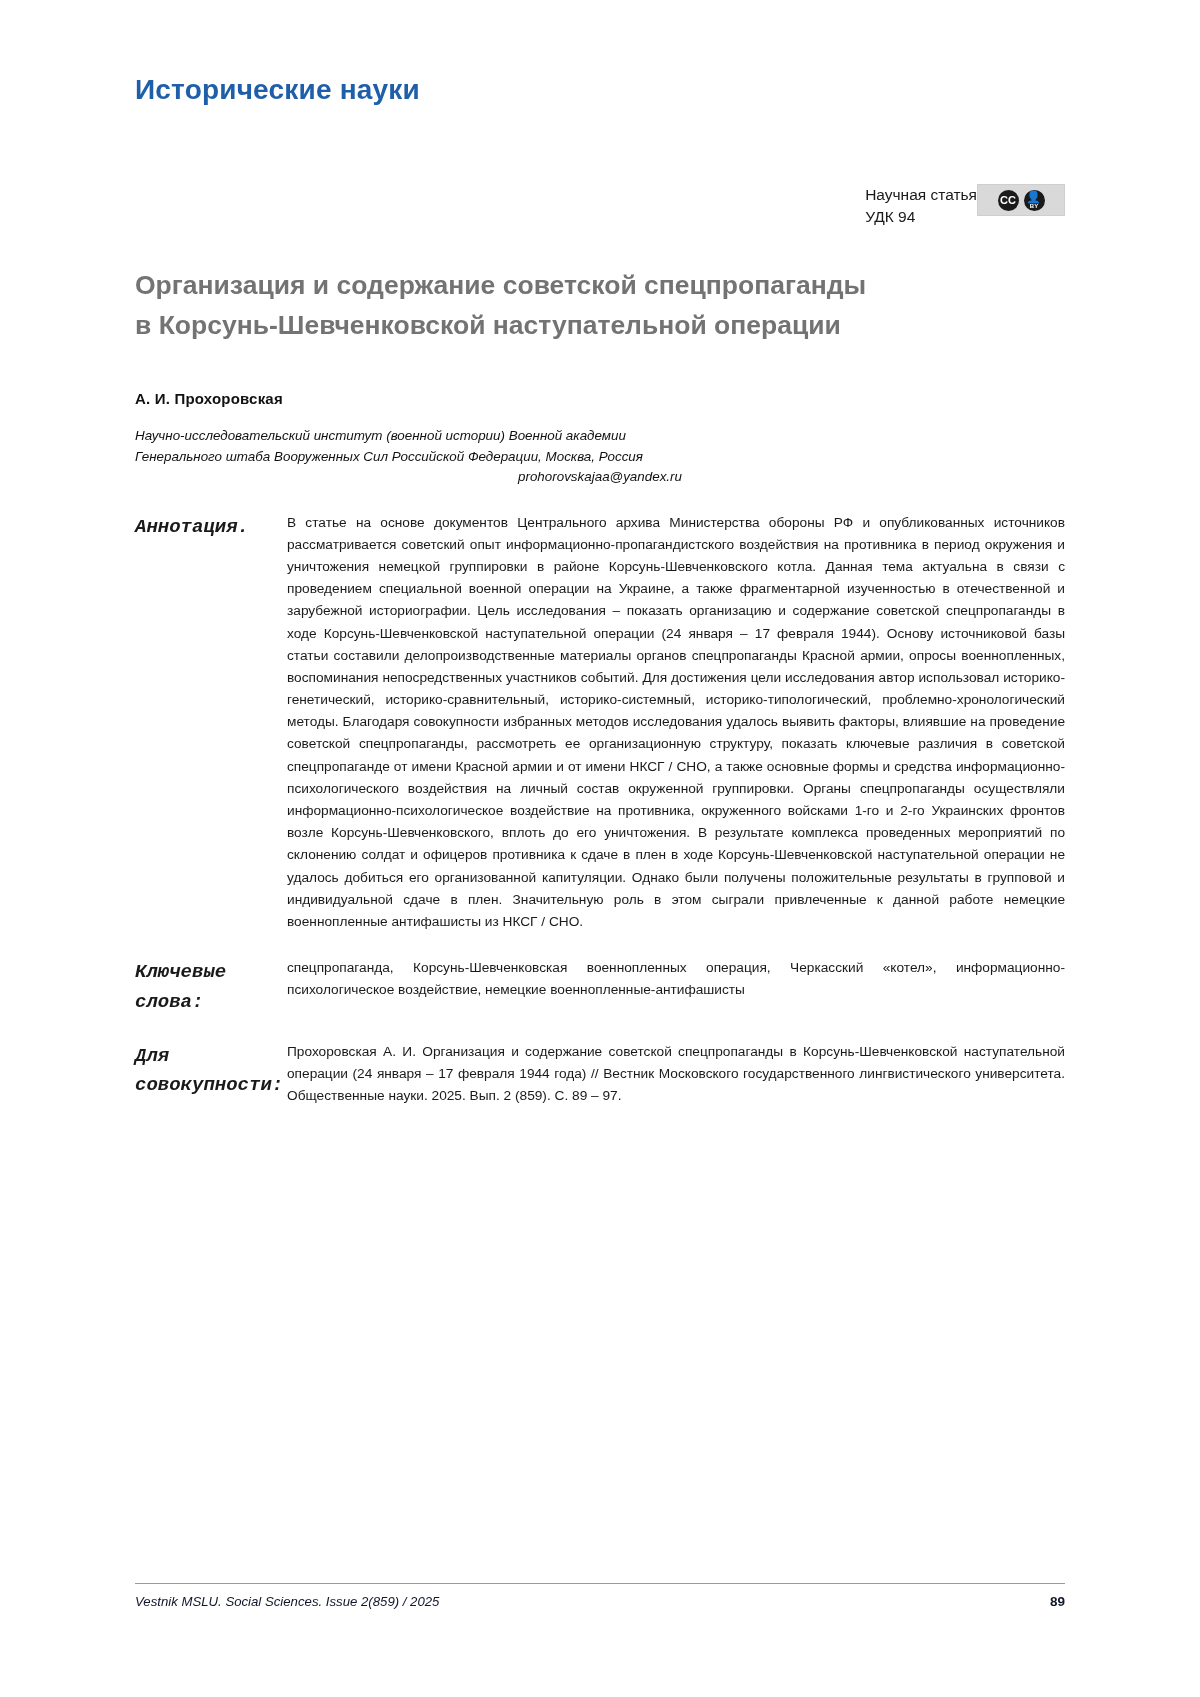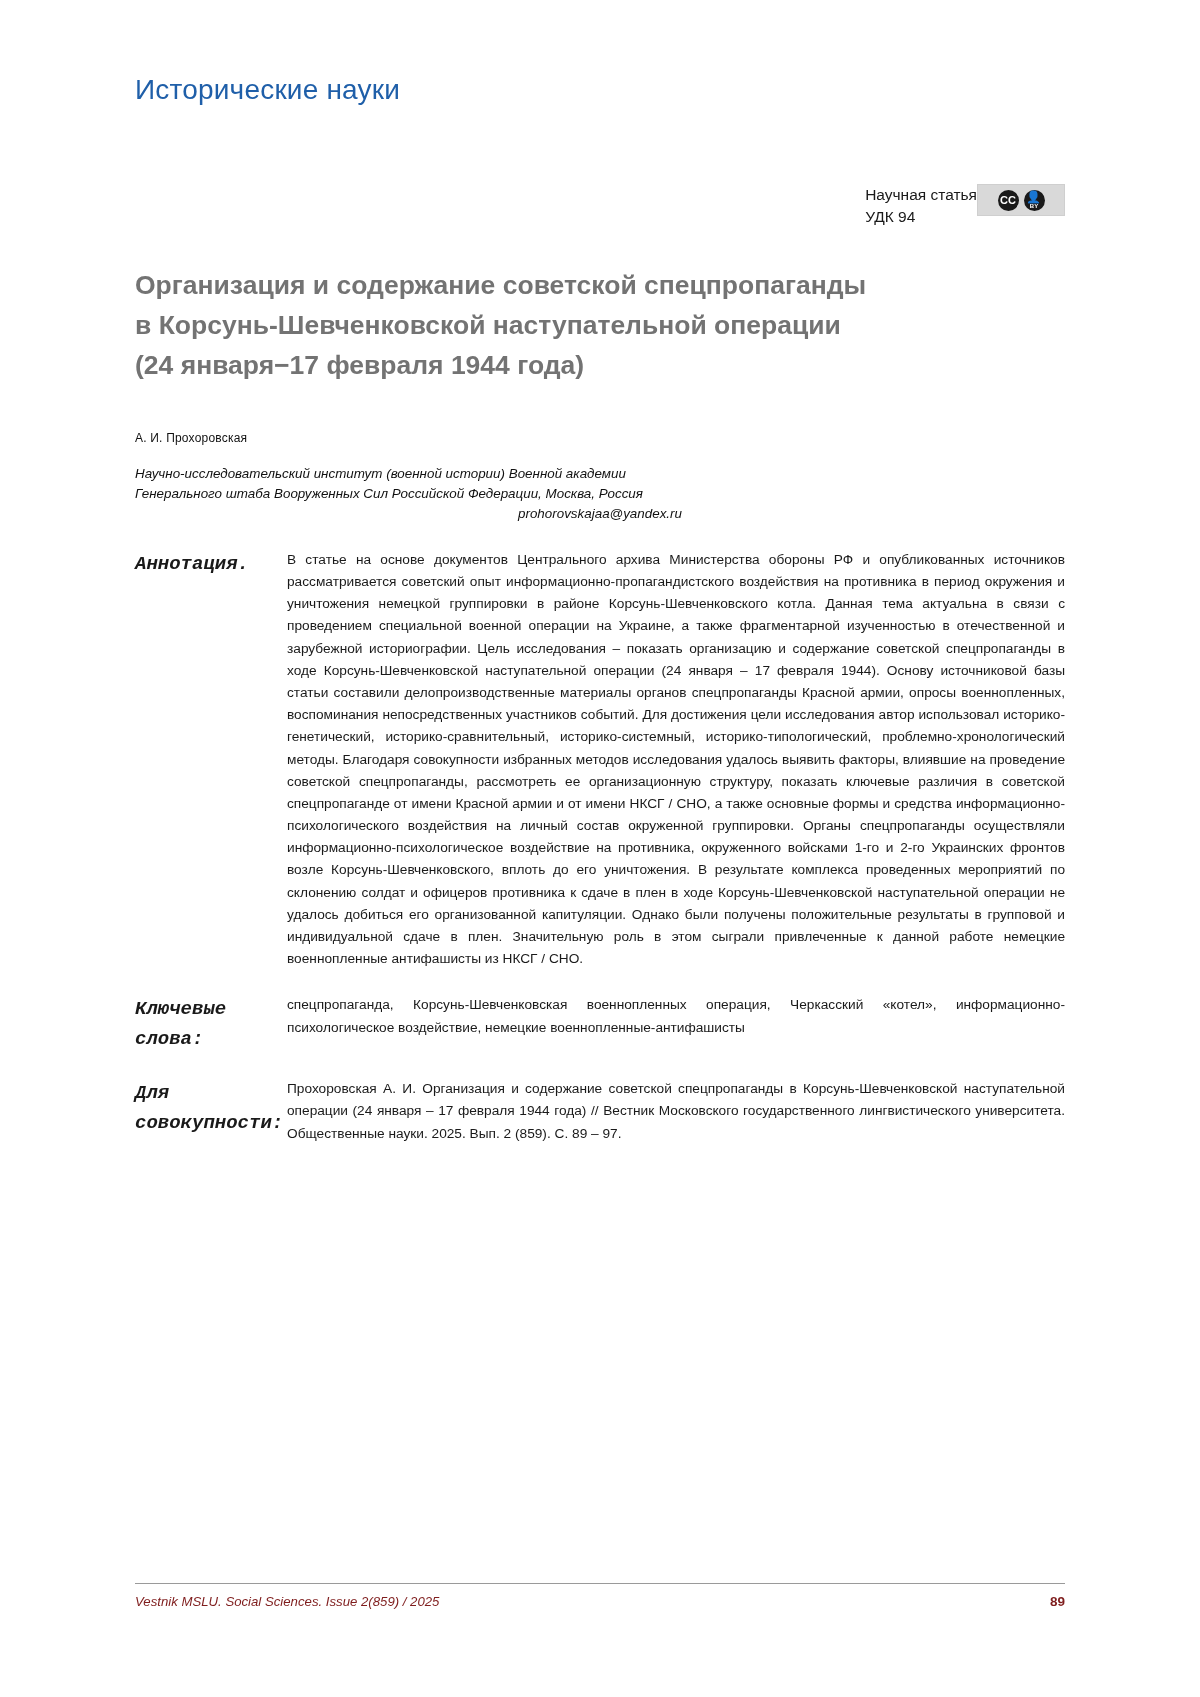--- a/index.html
+++ b/index.html
@@ -18,21 +18,21 @@
   .page {
     position: relative;
     width: 1200px;
     height: 1697px;
     box-sizing: border-box;
     padding: 0 135px;
   }
   .section-heading {
     font-size: 28px;
     color: #1f5fa9;
-    font-weight: 400;
+    font-weight: 700;
     letter-spacing: 0.2px;
     padding-top: 74px;
     margin: 0;
   }
   .meta-row {
     display: flex;
     justify-content: flex-end;
     align-items: flex-start;
     margin-top: 78px;
   }
@@ -81,22 +81,22 @@
     font-size: 26.5px;
     line-height: 1.52;
     font-weight: bold;
     color: #737373;
   }
   .title .line {
     display: block;
   }
   .author {
     margin-top: 45px;
-    font-size: 12px;
-    font-weight: normal;
+    font-size: 15px;
+    font-weight: bold;
     color: #111;
     letter-spacing: 0.2px;
   }
   .affiliation {
     margin-top: 19px;
     font-size: 13.4px;
     font-style: italic;
     line-height: 1.52;
     color: #111;
   }
@@ -135,21 +135,21 @@
     left: 135px;
     right: 135px;
     bottom: 88px;
     border-top: 1px solid #9a9a9a;
     padding-top: 10px;
     display: flex;
     justify-content: space-between;
     align-items: baseline;
     font-size: 13.2px;
     font-style: italic;
-    color: #7f1d1d;
+    color: #0f172a;
     gap: 40px;
   }
   .footer .page-num {
     font-style: normal;
     font-weight: bold;
     font-size: 13.5px;
   }
 </style>
 </head>
 <body>
@@ -168,21 +168,20 @@
       <div class="cc-circle by">
         <span class="glyph">👤</span>
         <span class="lbl">BY</span>
       </div>
     </div>
   </div>
 
   <div class="title">
     <span class="line">Организация и содержание советской спецпропаганды</span>
     <span class="line">в Корсунь-Шевченковской наступательной операции</span>
-    <span class="line">(24 января−17 февраля 1944 года)</span>
   </div>
 
   <div class="author">А. И. Прохоровская</div>
 
   <div class="affiliation">
     <div>Научно-исследовательский институт (военной истории) Военной академии</div>
     <div>Генерального штаба Вооруженных Сил Российской Федерации, Москва, Россия</div>
     <div class="email">prohorovskajaa@yandex.ru</div>
   </div>
 

